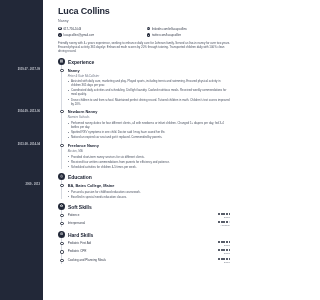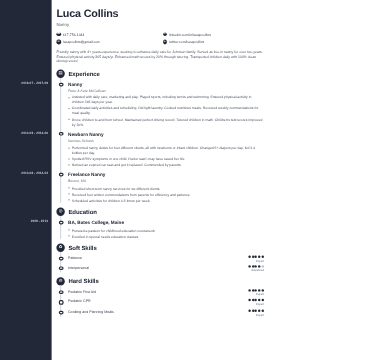--- a/index.html
+++ b/index.html
@@ -17,21 +17,21 @@
     position:absolute; left:0; top:0; width:43px; height:300px;
     background:#222838;
   }
   .date-entry {
     position:absolute; right:3px;
     color:#c9ccd4; font-size:2.6px; letter-spacing:.05px;
     white-space:nowrap; text-align:right; font-weight:600;
   }
 
   
-  .main { position:absolute; left:40px; top:0; width:187px; height:300px; padding:6px 7px 0 7px; }
+  .main { position:absolute; left:51px; top:0; width:187px; height:300px; padding:6px 7px 0 7px; }
 
   .name { font-size:9px; font-weight:700; color:#222838; letter-spacing:-.15px; line-height:10px; }
   .role { font-size:3.6px; color:#555c6b; margin-top:2.5px; letter-spacing:.05px; }
 
   .contact-grid {
     margin-top:4px; display:grid; grid-template-columns:1fr 1fr;
     row-gap:2.4px; column-gap:4px;
   }
   .contact-item { display:flex; align-items:center; gap:1.8px; }
   .cicon {

